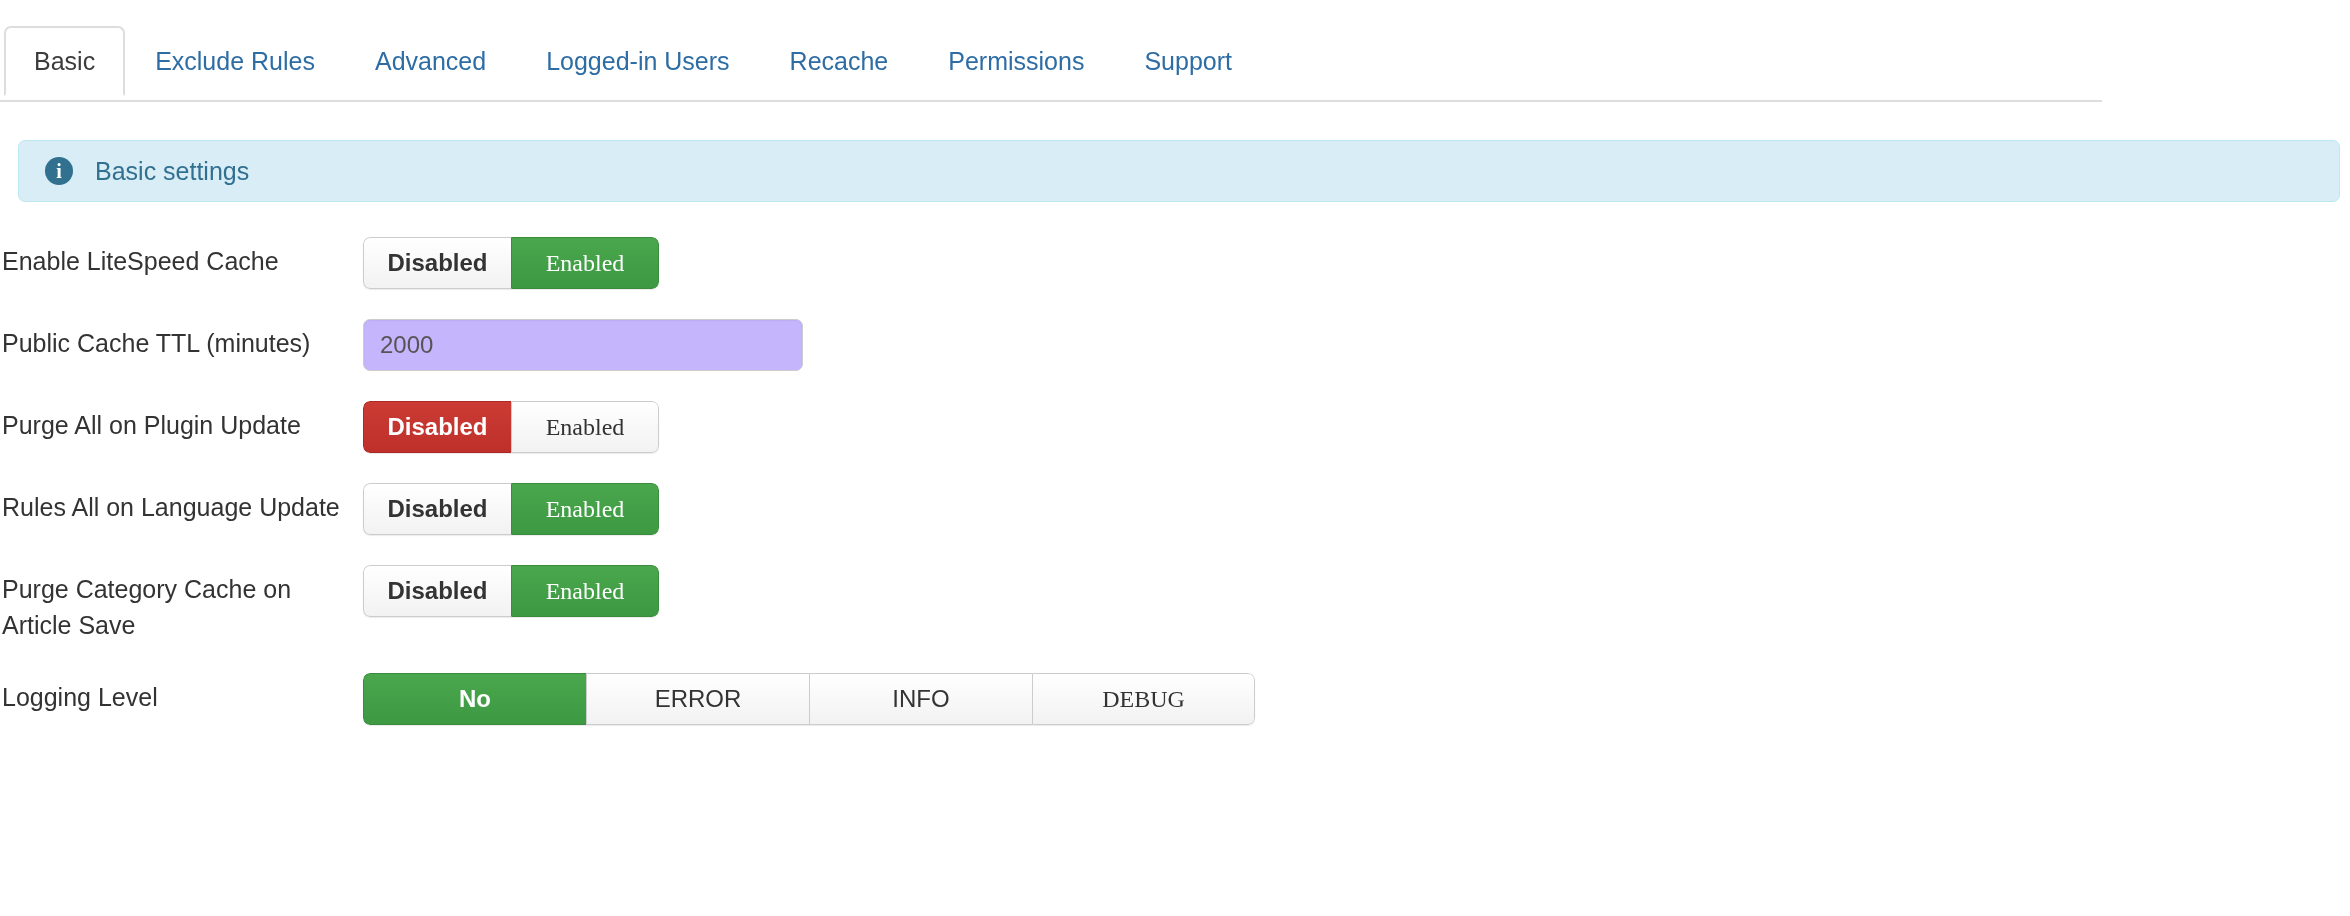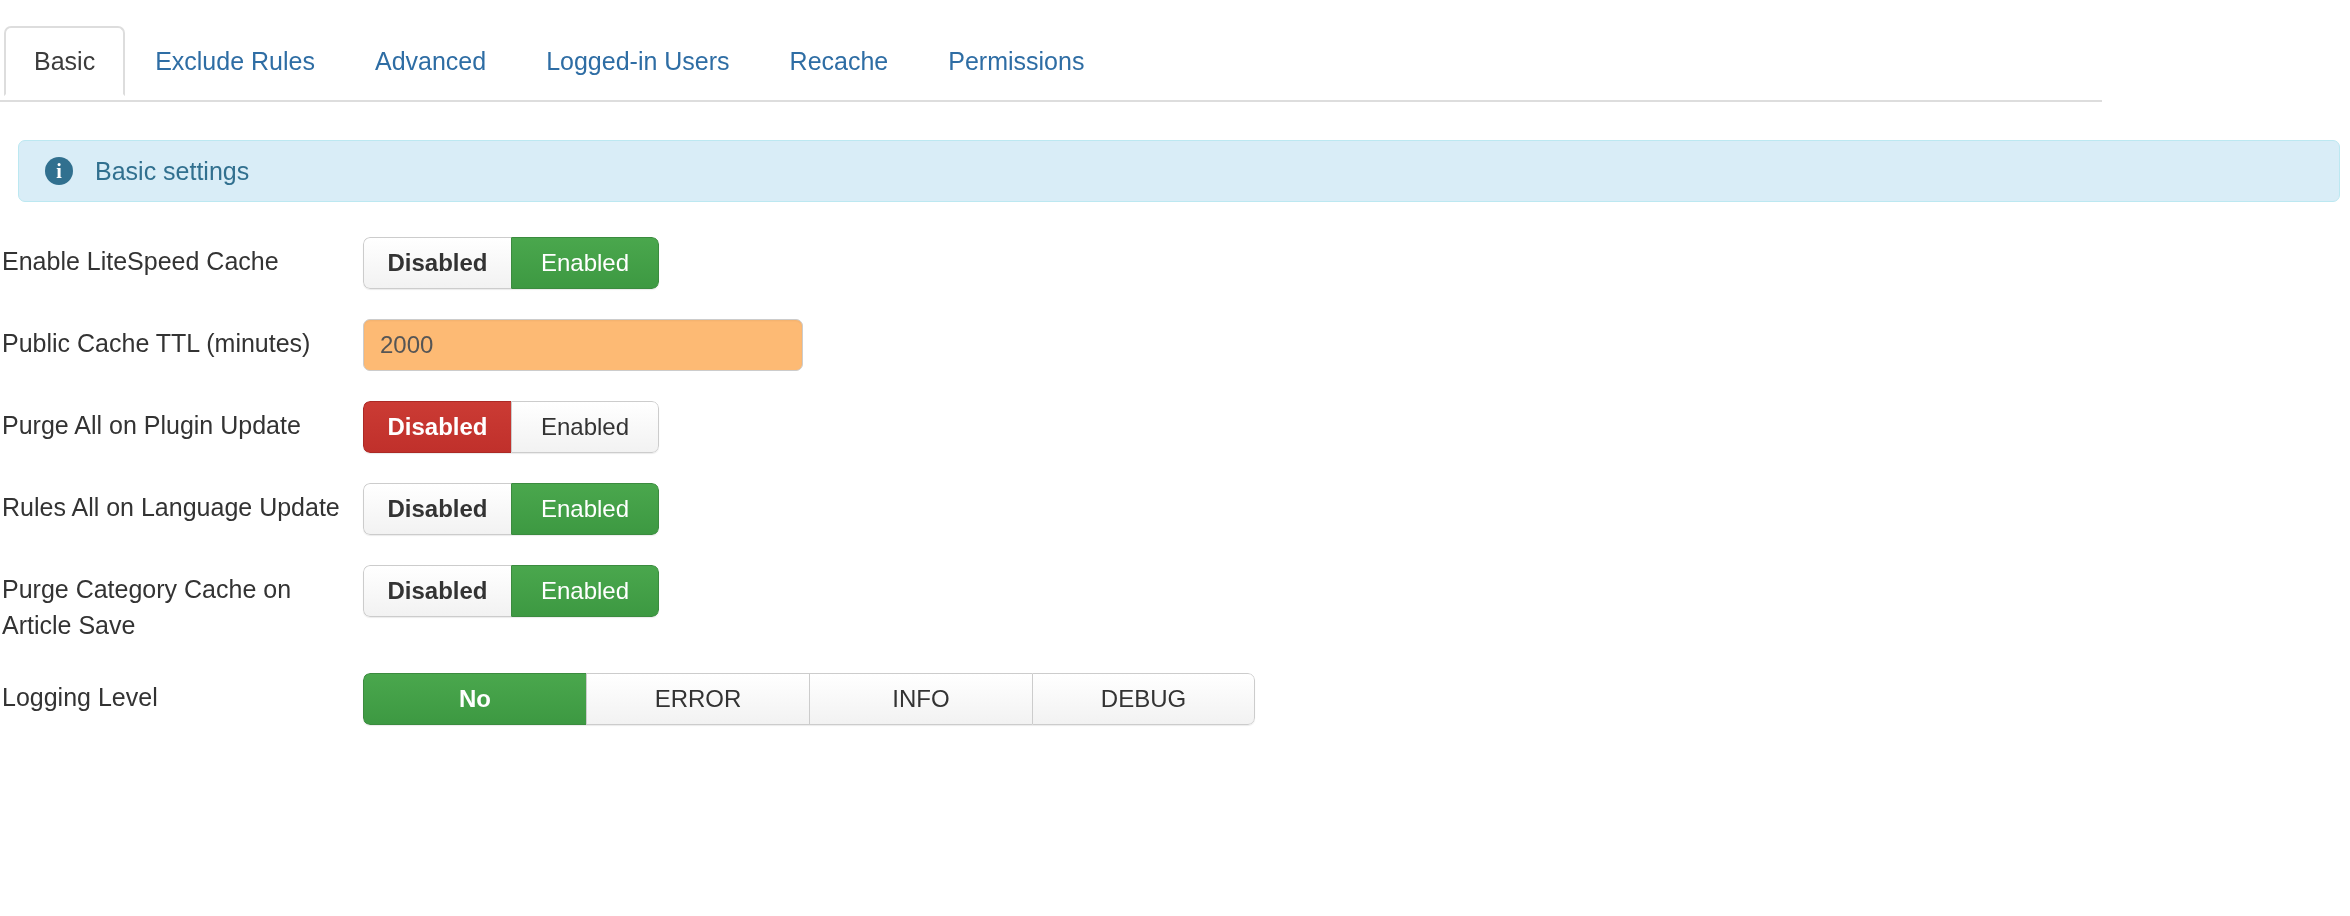--- a/index.html
+++ b/index.html
@@ -126,21 +126,21 @@
     line-height: 50px;
     text-align: center;
     padding: 0 18px;
     cursor: pointer;
     user-select: none;
     background: linear-gradient(to bottom, #ffffff 0%, #f2f2f2 100%);
     color: #333333;
     border: 1px solid #cccccc;
     border-right-width: 0;
   }
-  .seg:last-child { border-right-width: 1px; }
+  .seg:last-child { border-right-width: 1px; font-family: Liberation Serif, serif; }
   .seg:first-child { border-radius: 7px 0 0 7px; font-weight: bold; }
   .seg:last-child  { border-radius: 0 7px 7px 0; }
   .seg.green {
     background: #43a047;
     background: linear-gradient(to bottom, #4aa74d 0%, #3d9942 100%);
     border-color: #3b8b3f;
     color: #ffffff;
   }
   .seg.red {
     background: linear-gradient(to bottom, #cb3b34 0%, #c0302b 100%);
@@ -154,35 +154,36 @@
   
   .text-input {
     width: 440px;
     height: 52px;
     font-size: 24px;
     font-family: "Liberation Sans", sans-serif;
     color: #555555;
     padding: 0 16px;
     border: 1px solid #cccccc;
     border-radius: 7px;
-    background: #fdba74;
+    background: #c4b5fd;
     outline: none;
     box-shadow: inset 0 1px 2px rgba(0,0,0,.05);
   }
 </style>
 </head>
 <body>
 
 <nav class="tab-bar" id="tab-bar">
     <a class="tab active">Basic</a>
     <a class="tab">Exclude Rules</a>
     <a class="tab">Advanced</a>
     <a class="tab">Logged-in Users</a>
     <a class="tab">Recache</a>
     <a class="tab">Permissions</a>
+    <a class="tab">Support</a>
   </nav>
 
 <div class="info-banner">
   <span class="info-icon">i</span>
   <span class="info-text">Basic settings</span>
 </div>
 
 <div class="settings" id="settings-list">
     <div class="row">
       <div class="row-label" style="max-width: 363px;">Enable LiteSpeed Cache</div>

